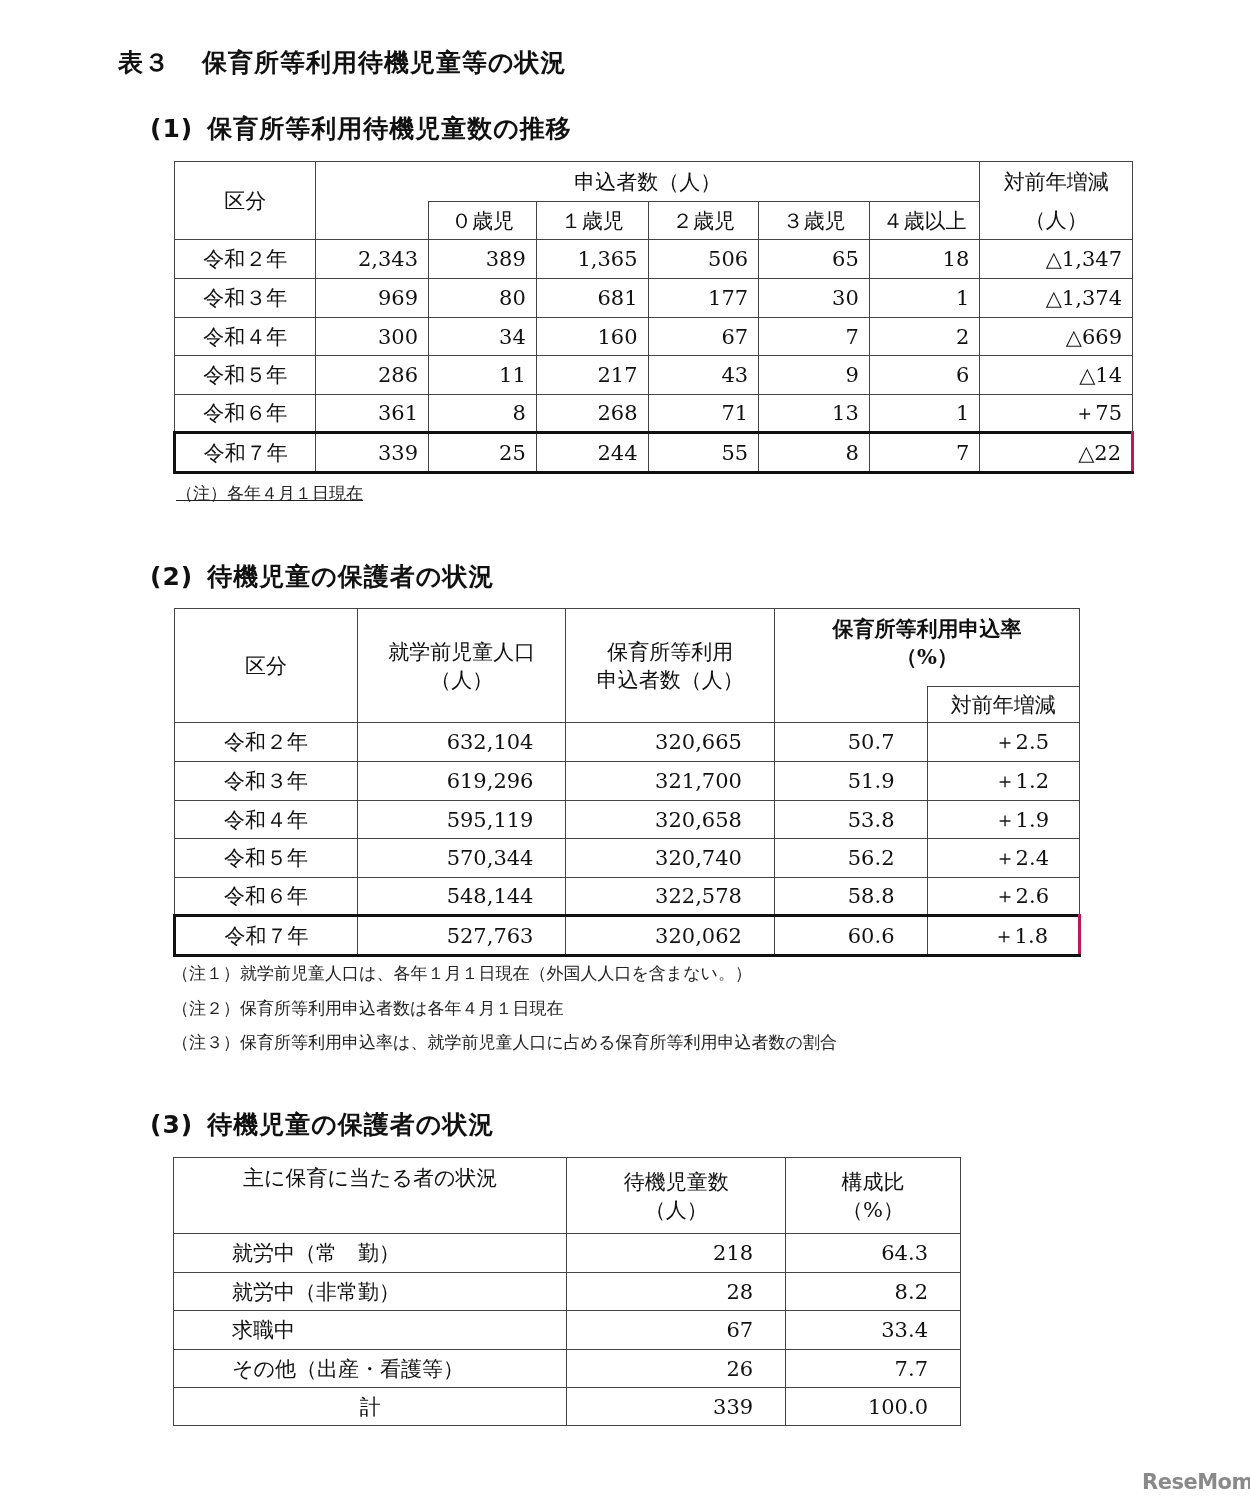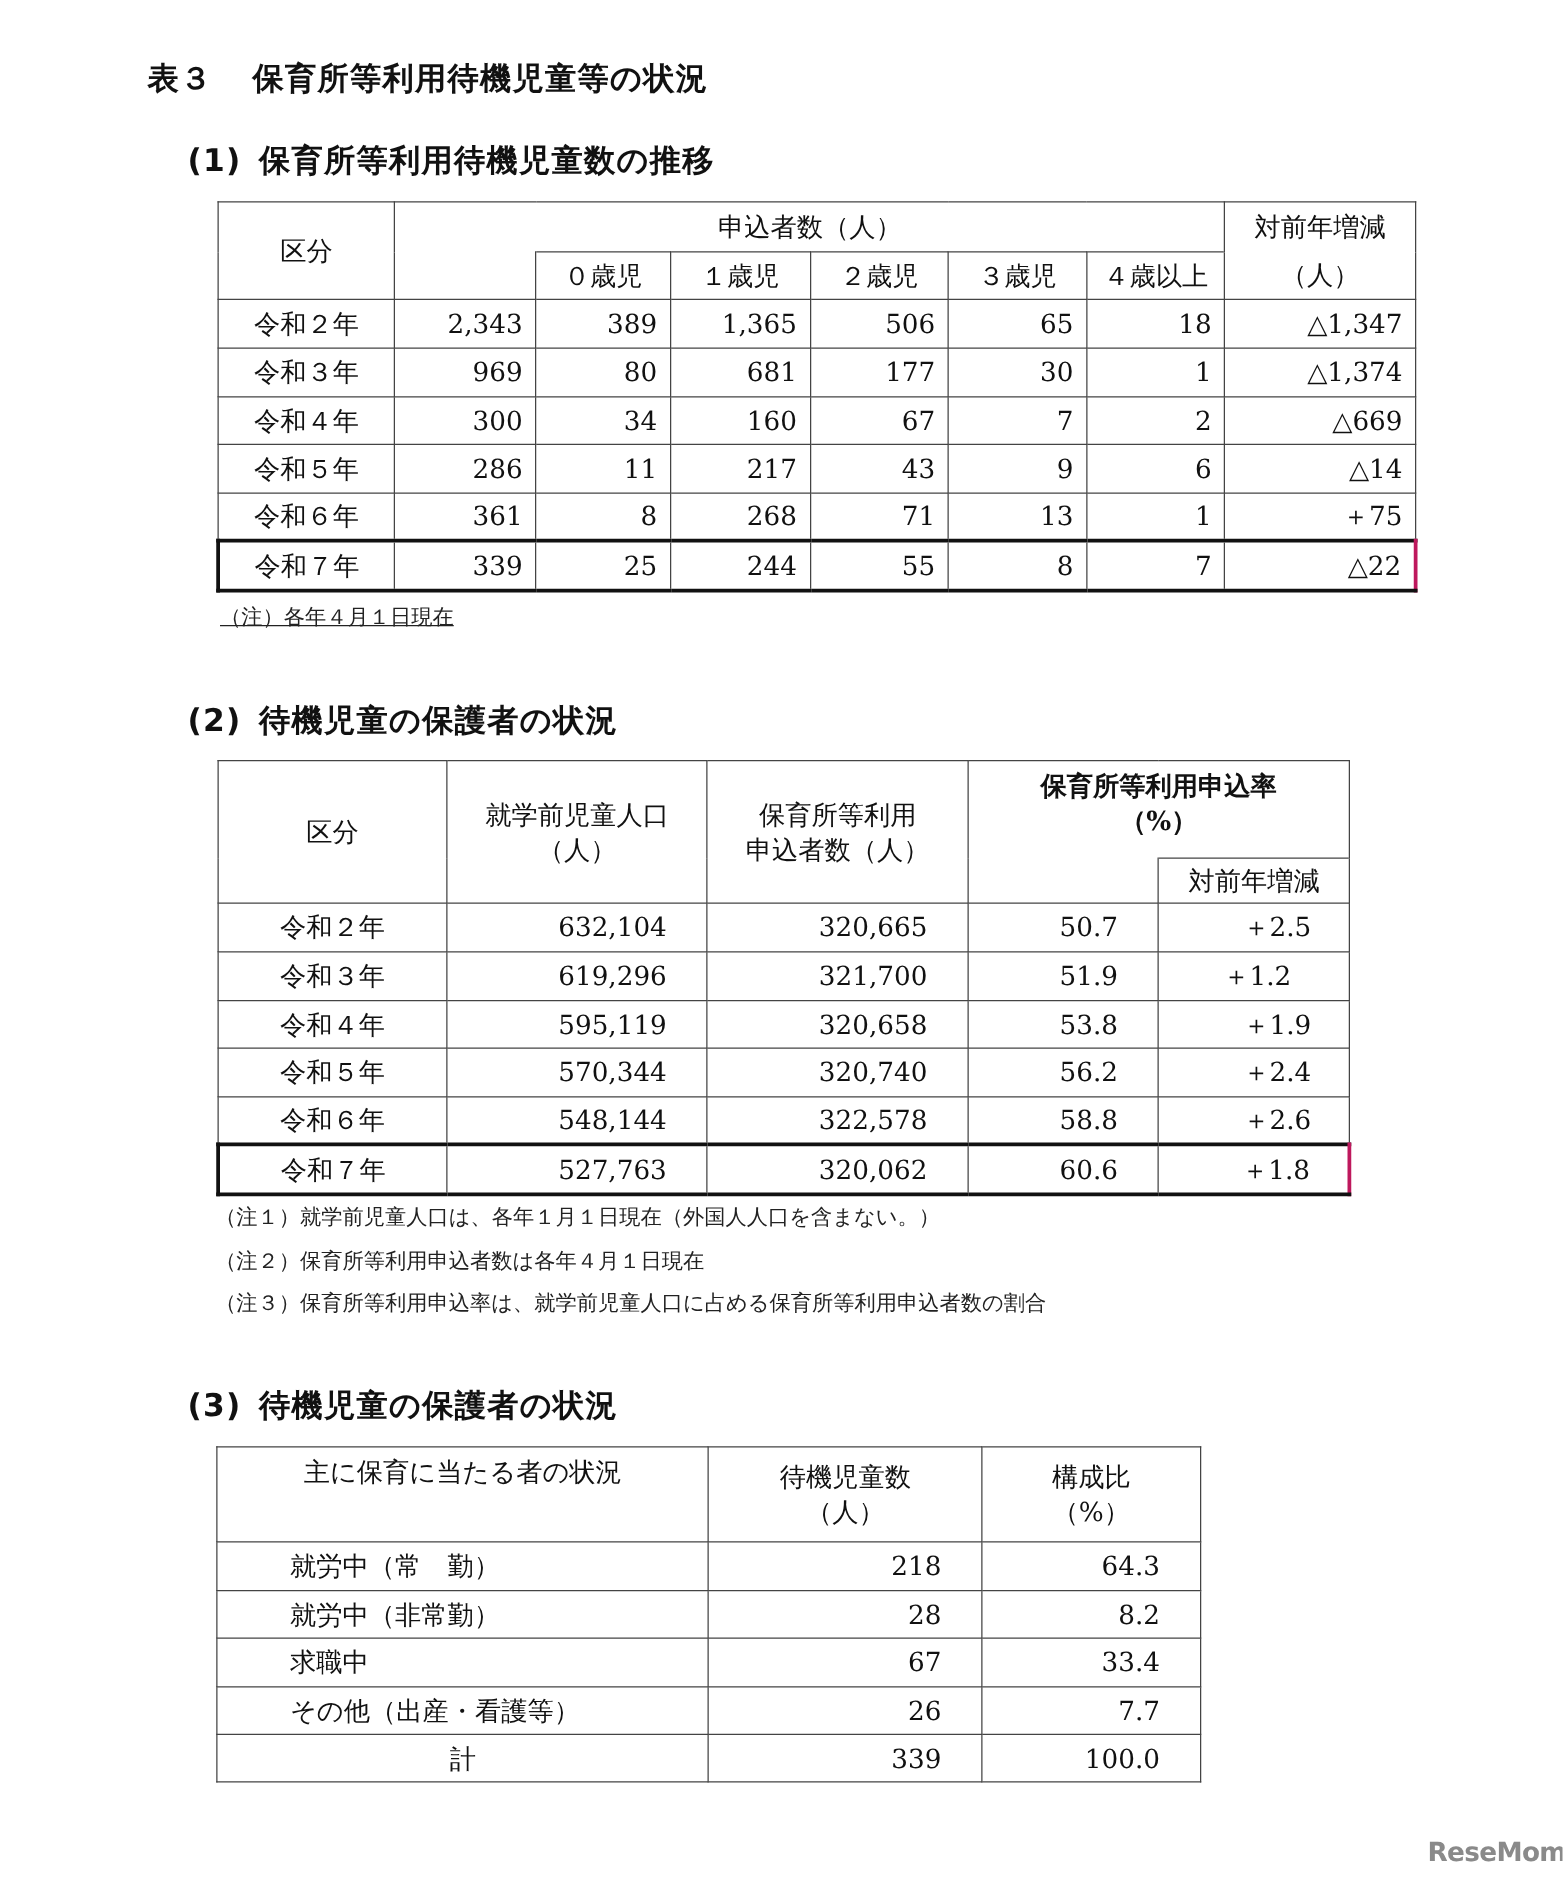--- a/index.html
+++ b/index.html
@@ -161,21 +161,21 @@
     <td class="r" style="padding-right:32px">632,104</td>
     <td class="r" style="padding-right:32px">320,665</td>
     <td class="r" style="padding-right:32px">50.7</td>
     <td class="r" style="padding-right:30px">＋2.5</td>
   </tr>
   <tr style="height:39px;">
     <td class="c">令和３年</td>
     <td class="r" style="padding-right:32px">619,296</td>
     <td class="r" style="padding-right:32px">321,700</td>
     <td class="r" style="padding-right:32px">51.9</td>
-    <td class="r" style="padding-right:46px">＋1.2</td>
+    <td class="r" style="padding-right:30px">＋1.2</td>
   </tr>
   <tr style="height:38px;">
     <td class="c">令和４年</td>
     <td class="r" style="padding-right:32px">595,119</td>
     <td class="r" style="padding-right:32px">320,658</td>
     <td class="r" style="padding-right:32px">53.8</td>
     <td class="r" style="padding-right:30px">＋1.9</td>
   </tr>
   <tr style="height:39px;">
     <td class="c">令和５年</td>

